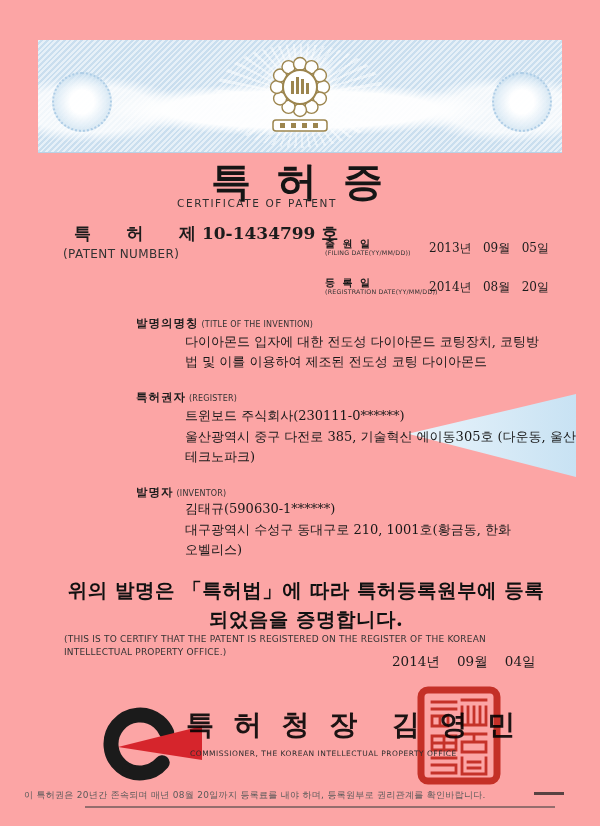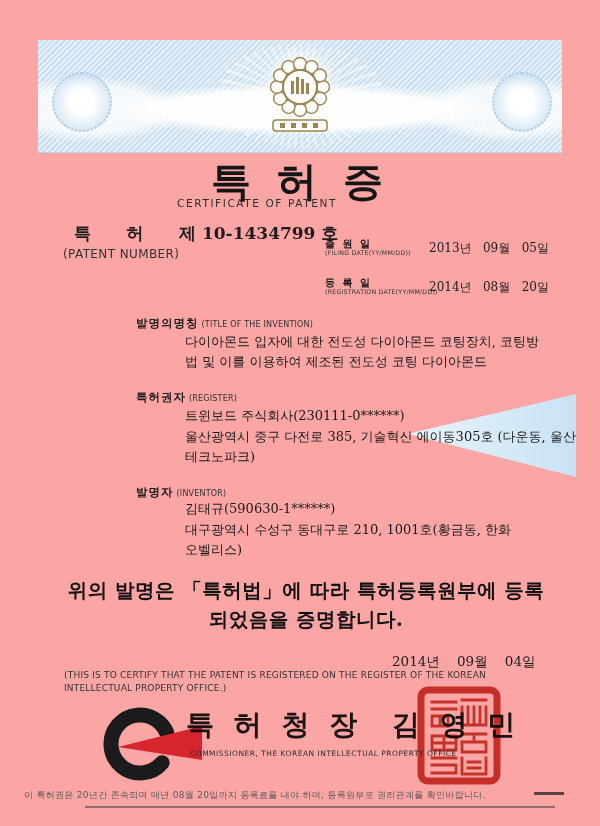--- a/index.html
+++ b/index.html
@@ -38,21 +38,21 @@
   .meta-val{position:absolute;left:104px;top:1px;font-size:12px;font-family:"DejaVu Serif",serif;white-space:pre;}
 
   
   .sec-label{font-size:11.5px;font-weight:bold;letter-spacing:1px;margin-left:48px;}
   .sec-label .en{font-size:8px;font-weight:normal;color:#333;letter-spacing:.2px;margin-left:3px;}
   .body-text{font-size:13px;line-height:1.55;font-family:"DejaVu Serif",serif;color:#191919;}
 
   
   .stmt-kr{left:62px;top:576px;width:488px;font-size:19.5px;font-weight:bold;line-height:1.5;
     font-family:"DejaVu Serif",serif;letter-spacing:.5px;color:#111;text-align:center;}
-  .stmt-en{left:64px;top:633px;width:474px;font-size:9px;line-height:1.45;color:#333;letter-spacing:.2px;margin-top:36px;}
+  .stmt-en{left:64px;top:633px;width:474px;font-size:9px;line-height:1.45;color:#333;letter-spacing:.2px;}
   .issue-date{left:392px;top:653px;font-size:13.5px;font-family:"DejaVu Serif",serif;white-space:pre;}
 
   
   .comm-kr{left:186px;top:706px;font-size:28px;font-weight:bold;letter-spacing:5px;white-space:pre;
     z-index:3;mix-blend-mode:multiply;}
   .comm-en{left:190px;top:749px;font-size:7.5px;letter-spacing:.5px;color:#2d2d2d;z-index:3;}
   .seal{left:417px;top:686px;z-index:2;mix-blend-mode:multiply;}
   .kipo-logo{left:96px;top:698px;z-index:1;}
 
   

